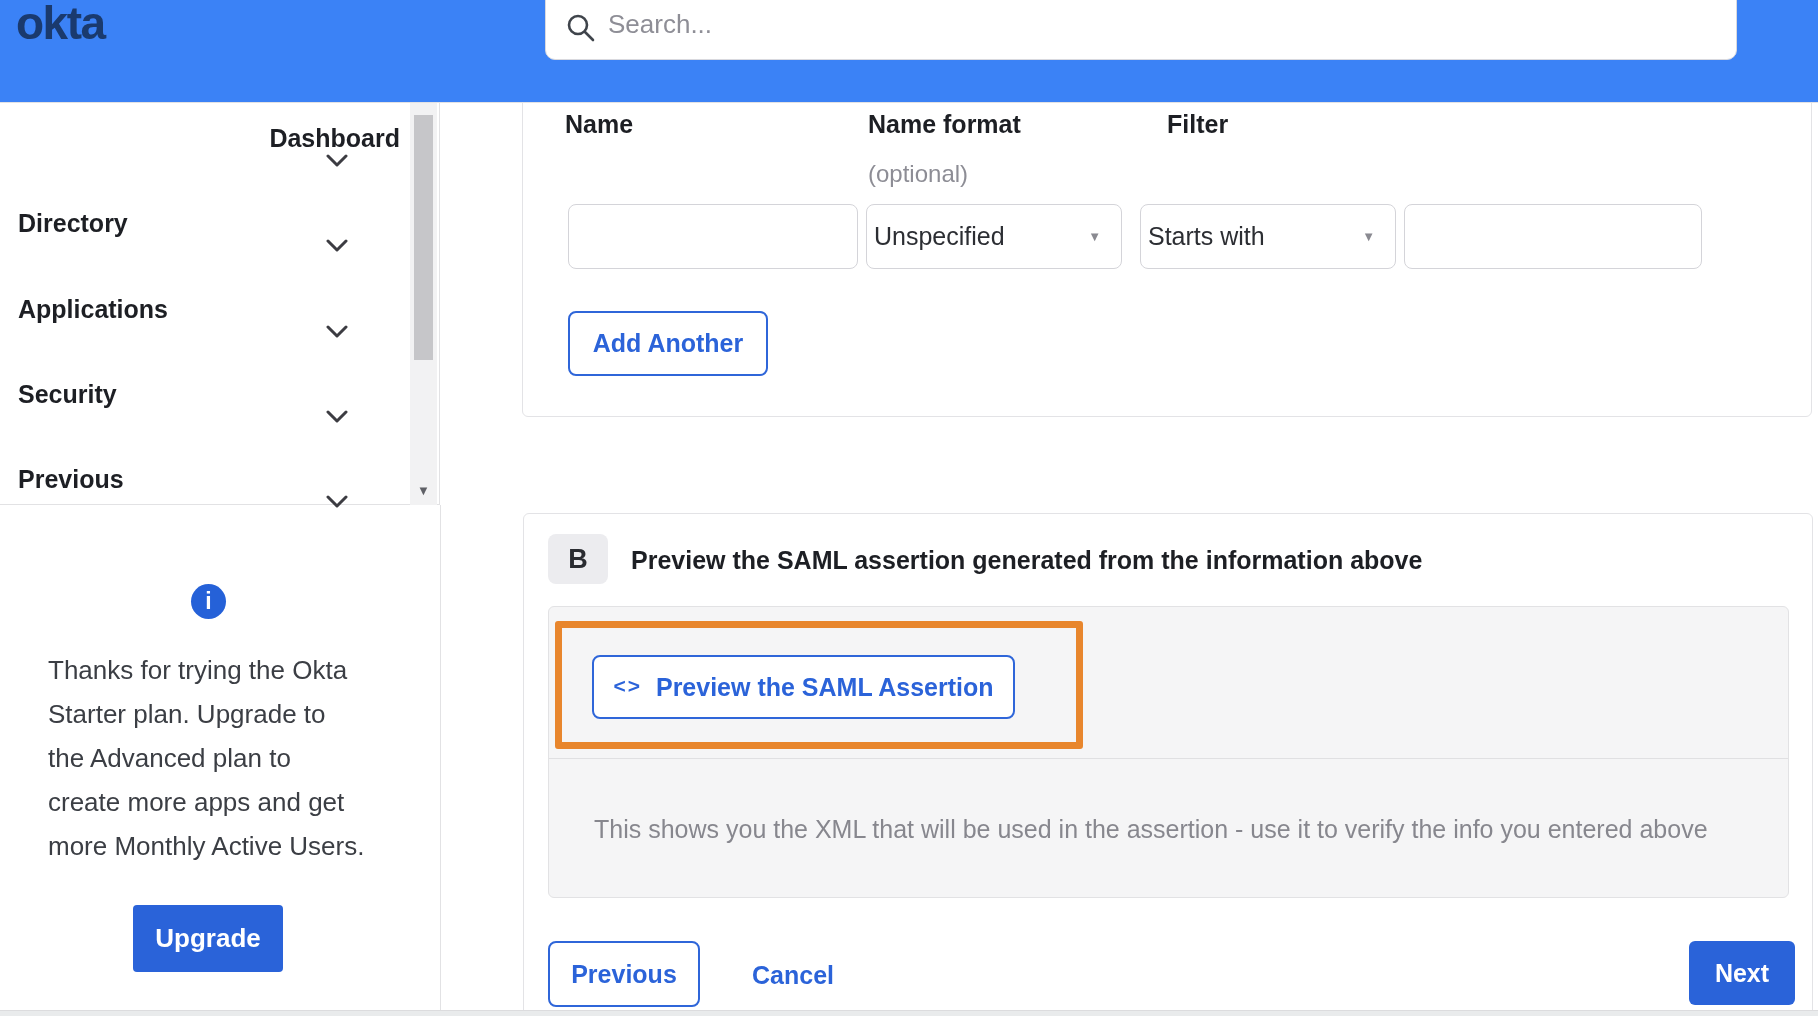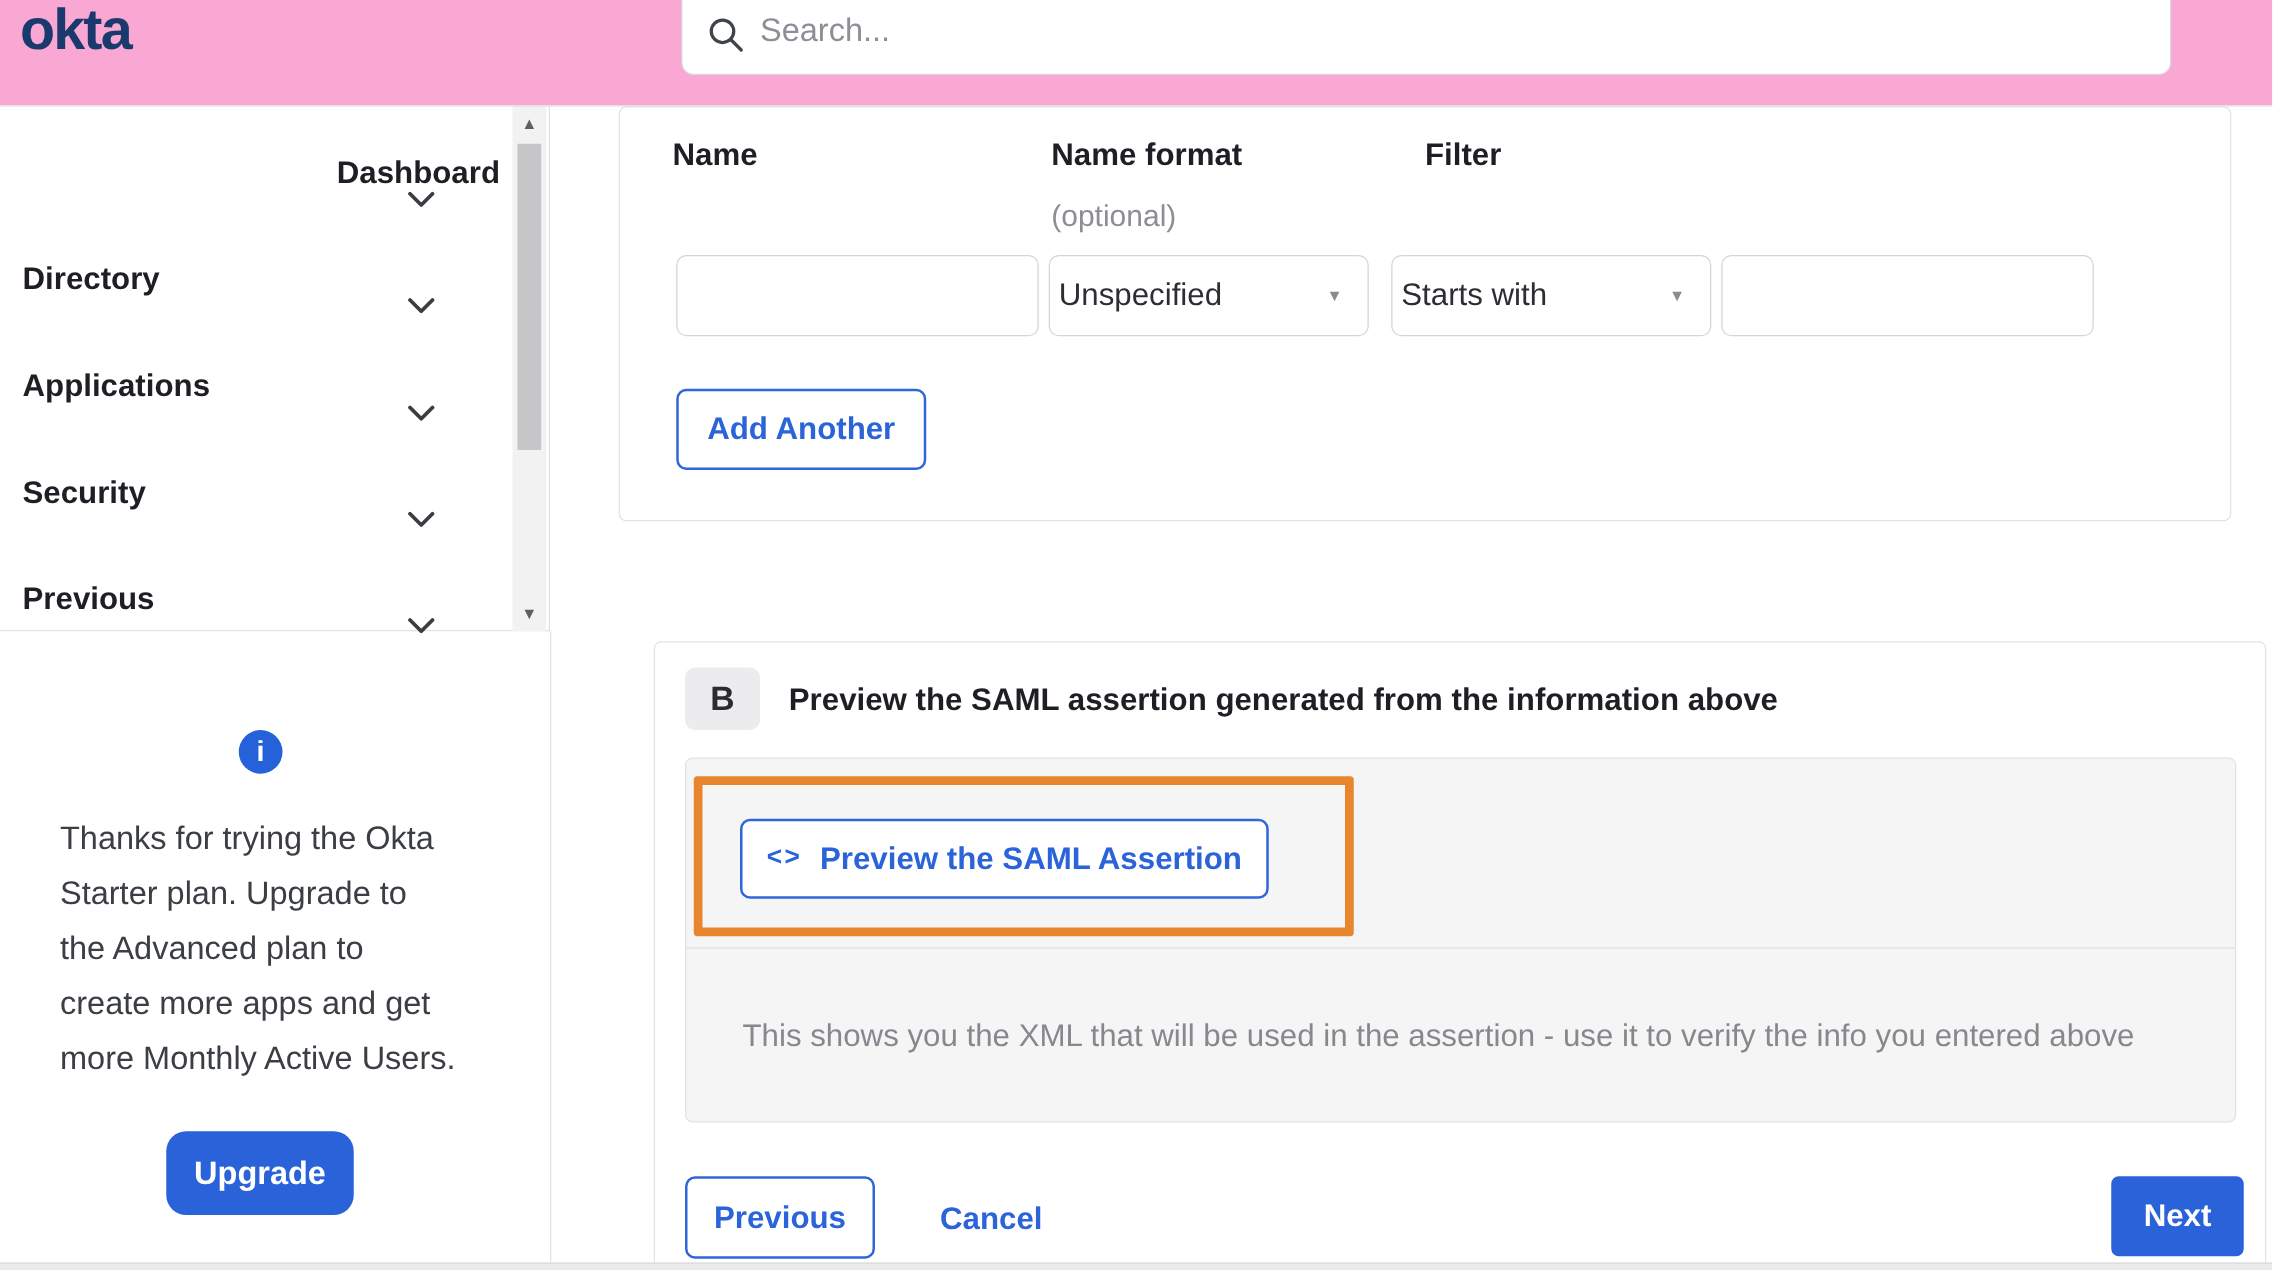--- a/index.html
+++ b/index.html
@@ -1,44 +1,44 @@
 <!DOCTYPE html>
 <html><head>
 <meta charset="utf-8">
 <style>
   html,body{margin:0;padding:0;background:#fff;}
   *{box-sizing:border-box;font-family:"Liberation Sans","DejaVu Sans",sans-serif;}
   .app{position:relative;width:1818px;height:1016px;background:#fff;overflow:hidden;}
 
   
-  .header{position:absolute;left:0;top:0;width:1818px;height:85px;background:#f9a8d4;border-bottom:1px solid #e2e2e4;z-index:3;}
+  .header{position:absolute;left:0;top:0;width:1818px;height:103px;background:#3b82f6;border-bottom:1px solid #e2e2e4;z-index:3;}
   .logo{position:absolute;left:16px;top:-4px;font-size:46px;font-weight:800;letter-spacing:-1.5px;color:#1a3a6e;}
   .searchbox{position:absolute;left:545px;top:-14px;width:1192px;height:74px;background:#fff;border:1px solid #d9d9de;border-radius:10px;}
   .searchbox svg{position:absolute;left:20px;top:26px;}
   .searchbox input{position:absolute;left:60px;top:14px;width:1000px;height:46px;border:none;outline:none;font-size:26px;color:#3c3f44;background:transparent;}
   .searchbox input::placeholder{color:#8e8e96;}
 
   
   .sidebar{position:absolute;left:0;top:85px;width:440px;height:420px;background:#fff;border-right:1px solid #e2e2e4;border-bottom:1px solid #e2e2e4;z-index:2;}
   .nav-item{position:absolute;left:0;width:400px;height:52px;line-height:52px;padding-left:18px;font-size:25px;font-weight:600;color:#1d1f24;cursor:pointer;}
   .nav-item .chev{position:absolute;right:52px;top:20px;}
   .scrollbar{position:absolute;left:410px;top:0;width:27px;height:420px;background:#f2f2f3;}
   .scroll-arrow{position:absolute;left:0;width:27px;height:24px;text-align:center;font-size:13px;color:#5f6066;line-height:24px;cursor:pointer;}
   .scroll-thumb{position:absolute;left:4px;top:30px;width:19px;height:245px;background:#c6c6c9;cursor:pointer;}
 
   .v-divider{position:absolute;left:440px;top:505px;width:1px;height:507px;background:#e2e2e4;}
 
   
   .info-icon{position:absolute;left:191px;top:584px;width:35px;height:35px;border-radius:50%;background:#2561d8;color:#fff;font-size:23px;font-weight:700;text-align:center;line-height:35px;}
   .upsell-text{position:absolute;left:48px;top:648px;font-size:26px;color:#3b3e44;}
   .upsell-text div{height:44px;line-height:44px;}
-  .upgrade-btn{position:absolute;left:133px;top:905px;width:150px;height:67px;background:#2a63d9;border:none;border-radius:16px;color:#fff;font-size:26px;font-weight:700;cursor:pointer;}
+  .upgrade-btn{position:absolute;left:133px;top:905px;width:150px;height:67px;background:#2a63d9;border:none;border-radius:4px;color:#fff;font-size:26px;font-weight:700;cursor:pointer;}
 
   
-  .card1{position:absolute;left:495px;top:85px;width:1290px;height:332px;background:#fff;border:1px solid #e3e3e6;border-radius:6px;z-index:1;}
+  .card1{position:absolute;left:522px;top:85px;width:1290px;height:332px;background:#fff;border:1px solid #e3e3e6;border-radius:6px;z-index:1;}
   .col-label{position:absolute;top:24px;font-size:25px;font-weight:700;color:#1d1f24;}
   .col-sublabel{position:absolute;top:74px;font-size:24px;color:#8d8d95;}
   .text-input{position:absolute;top:118px;height:65px;border:1px solid #d4d4d9;border-radius:8px;background:#fff;font-size:25px;color:#2c2e33;padding:0 16px;outline:none;}
   .select{position:absolute;top:118px;height:65px;border:1px solid #d4d4d9;border-radius:8px;background:#fff;font-size:25px;color:#2c2e33;line-height:63px;padding-left:7px;cursor:pointer;}
   .select .caret{position:absolute;right:20px;top:0;font-size:13px;color:#8a8a91;}
   .btn-outline{background:#fff;border:2px solid #2f66d9;border-radius:8px;color:#2b63d9;font-size:25px;font-weight:700;cursor:pointer;}
   .add-another{position:absolute;left:45px;top:225px;width:200px;height:65px;}
 
   
   .card2{position:absolute;left:523px;top:513px;width:1290px;height:510px;background:#fff;border:1px solid #e3e3e6;border-radius:6px 6px 0 0;z-index:1;}

